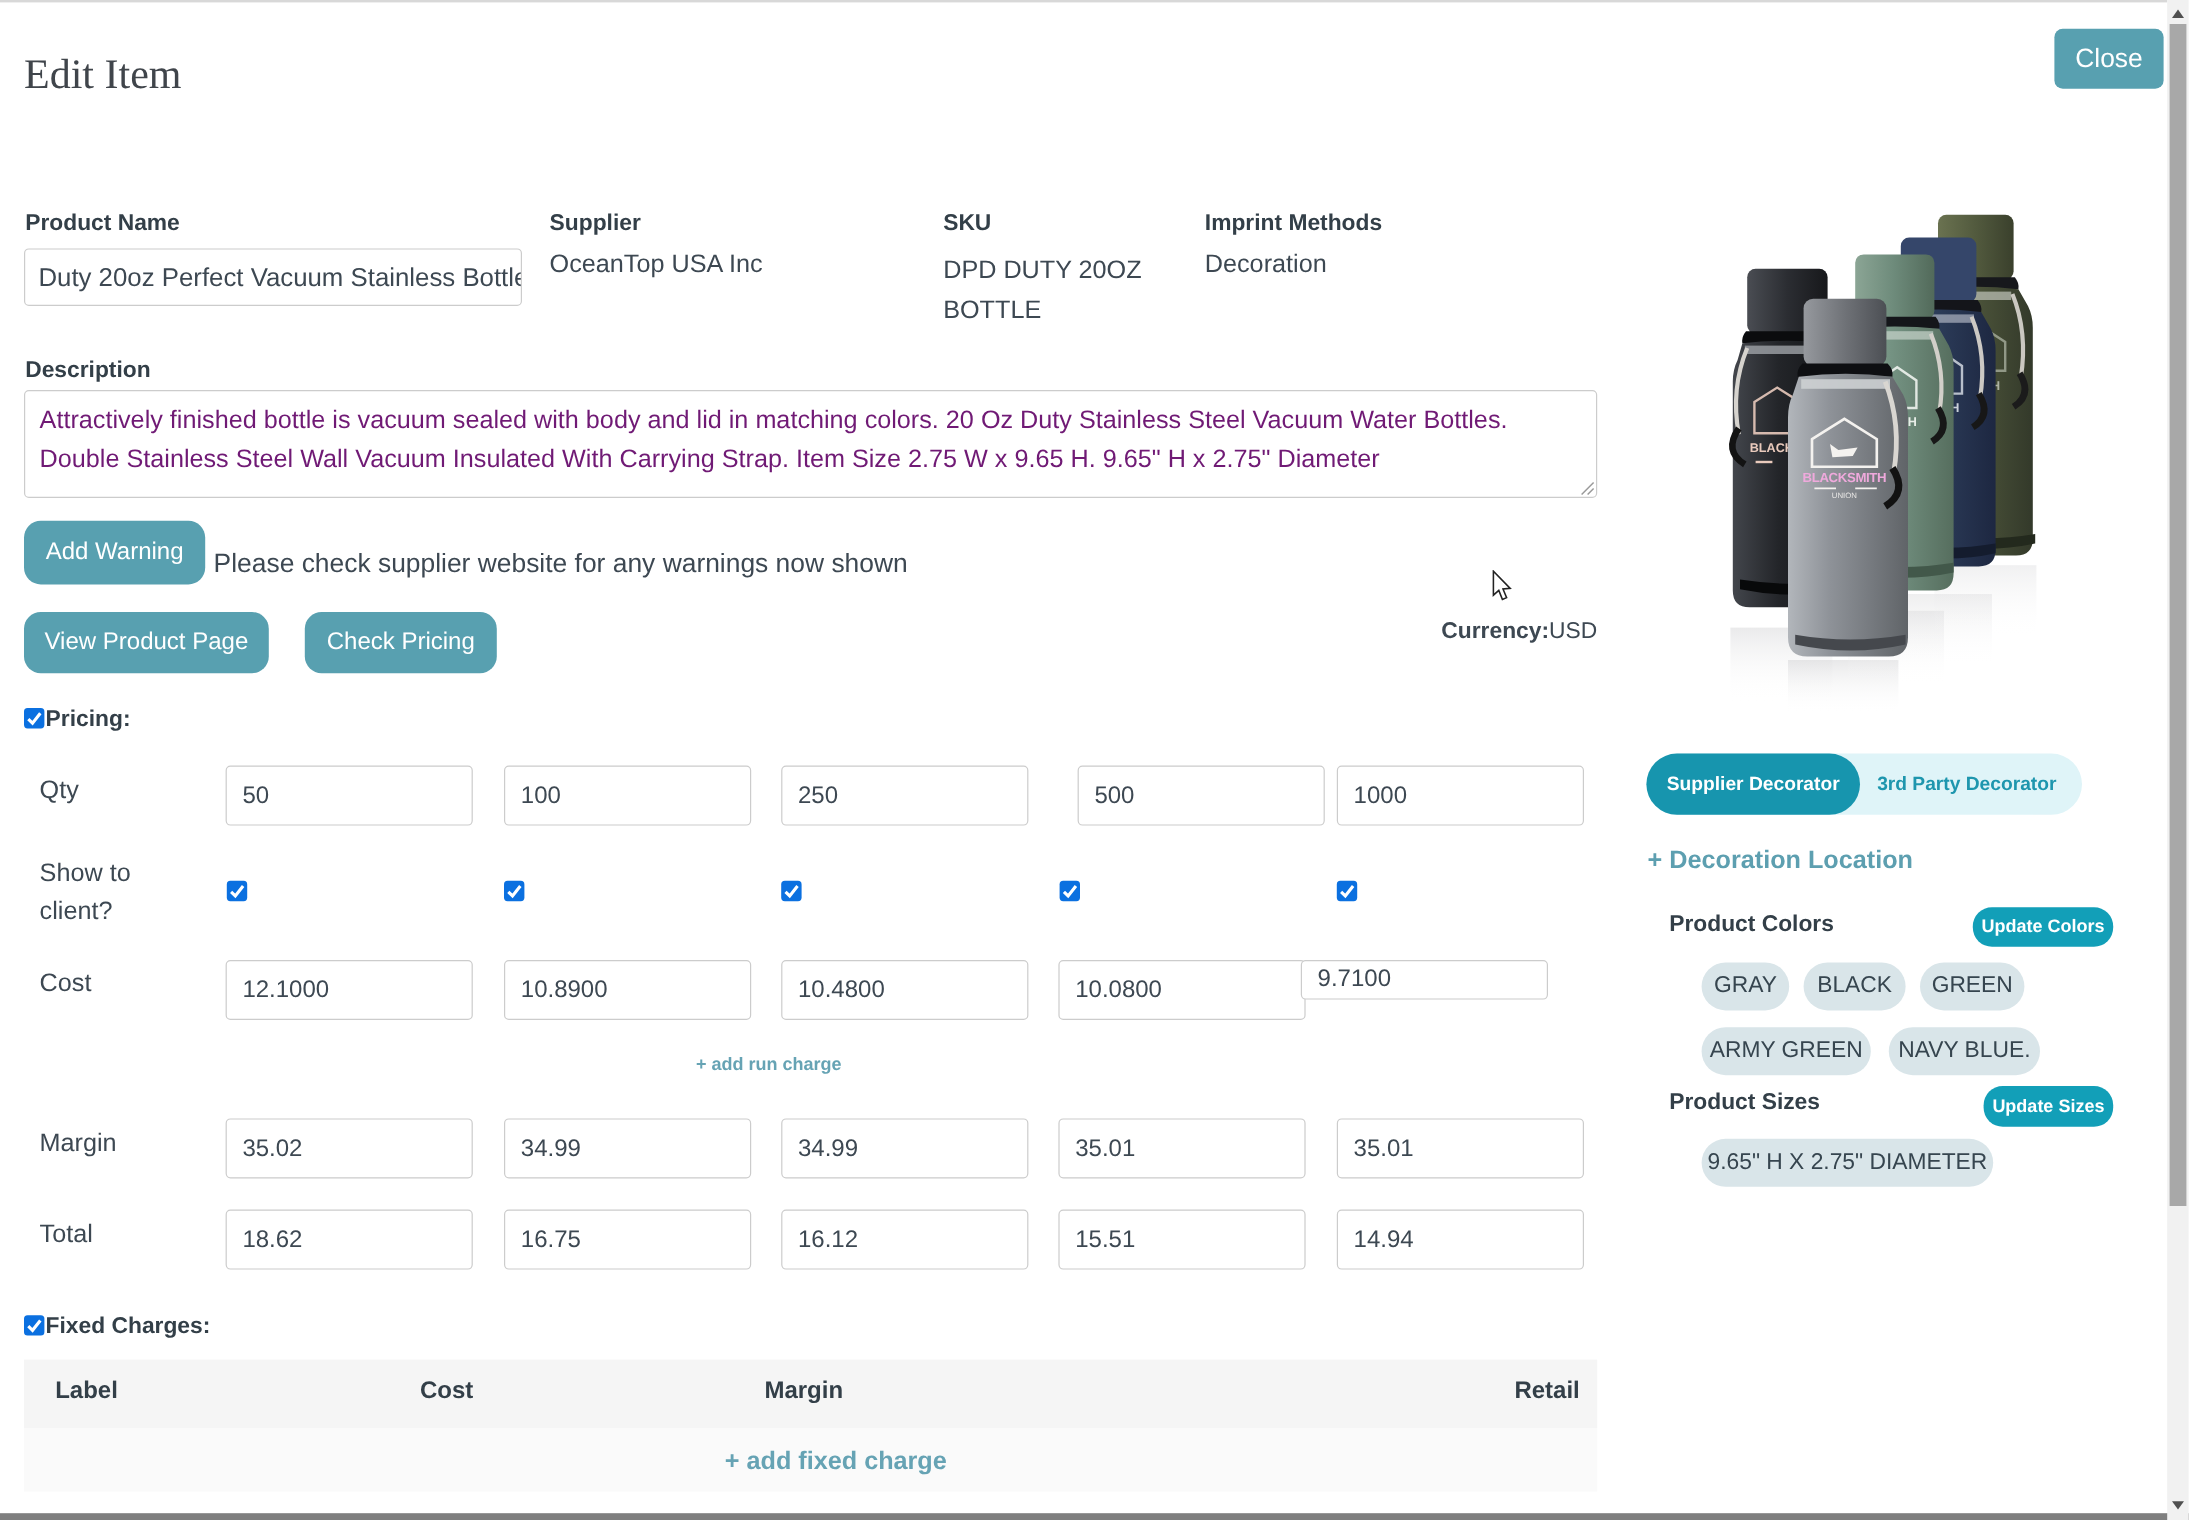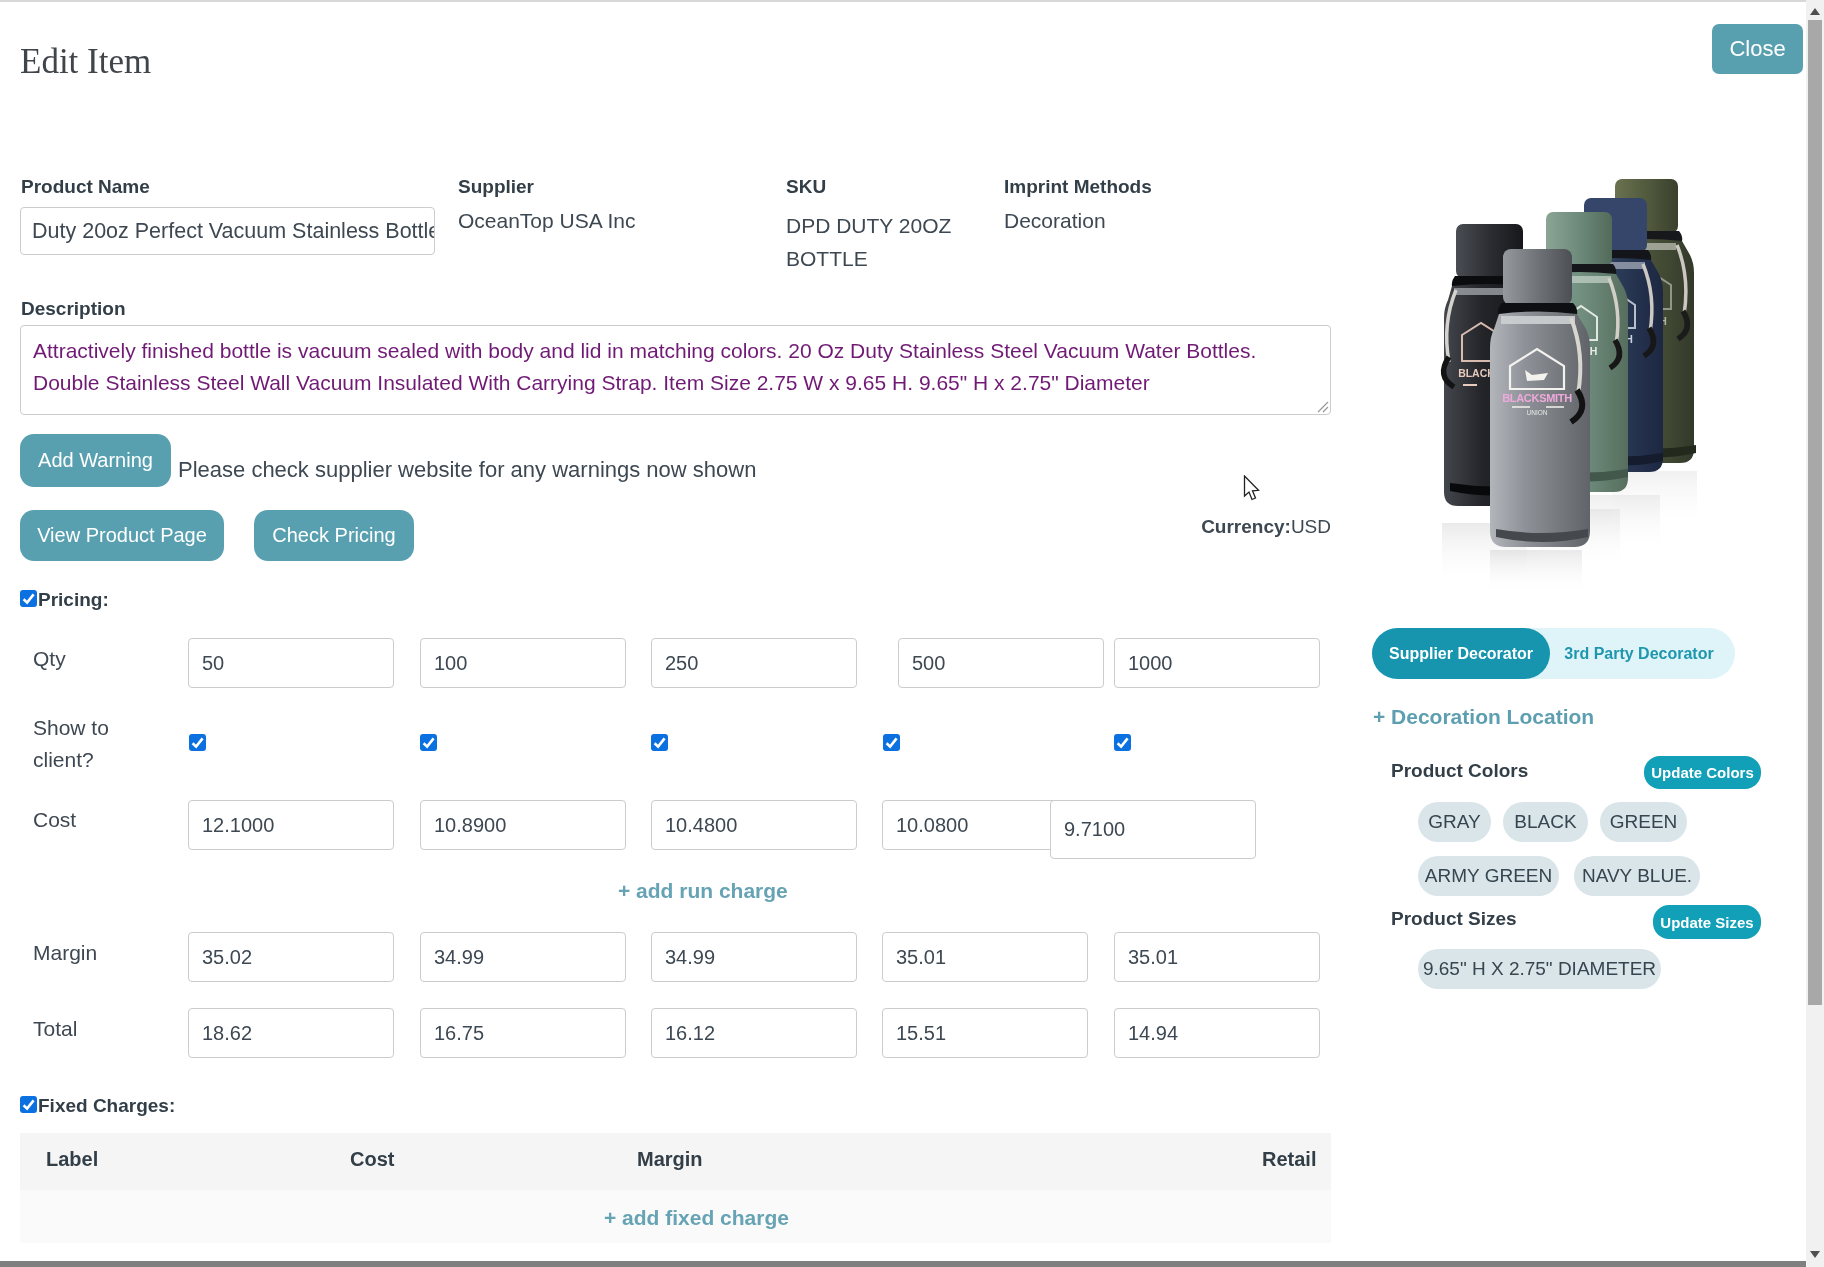--- a/index.html
+++ b/index.html
@@ -93,23 +93,23 @@
     <svg width="15" height="15" viewBox="0 0 15 15">
       <path d="M2.6 8.2 L6.1 11.6 L12.6 3.4" stroke="#fff" stroke-width="2.6" fill="none"></path>
     </svg>
   </div>
 
   <div class="abs val" style="left:33px;top:808px;">Cost</div>
   <div class="inp" style="left:188px;top:800px;width:206px;height:50px;">12.1000</div>
   <div class="inp" style="left:420px;top:800px;width:206px;height:50px;">10.8900</div>
   <div class="inp" style="left:651px;top:800px;width:206px;height:50px;">10.4800</div>
   <div class="inp" style="left:882px;top:800px;width:206px;height:50px;">10.0800</div>
-  <div class="inp" style="left:1050px;top:800px;width:206px;height:59px;">9.7100</div>
-
-  <div class="abs tealink" style="left:618px;top:879px;font-size:21px;">+ add run charge</div>
+  <div class="inp" style="left:1084px;top:800px;width:206px;height:33px;">9.7100</div>
+
+  <div class="abs tealink" style="left:580px;top:879px;font-size:15px;">+ add run charge</div>
 
   <div class="abs val" style="left:33px;top:941px;">Margin</div>
   <div class="inp" style="left:188px;top:932px;width:206px;height:50px;">35.02</div>
   <div class="inp" style="left:420px;top:932px;width:206px;height:50px;">34.99</div>
   <div class="inp" style="left:651px;top:932px;width:206px;height:50px;">34.99</div>
   <div class="inp" style="left:882px;top:932px;width:206px;height:50px;">35.01</div>
   <div class="inp" style="left:1114px;top:932px;width:206px;height:50px;">35.01</div>
 
   <div class="abs val" style="left:33px;top:1017px;">Total</div>
   <div class="inp" style="left:188px;top:1008px;width:206px;height:50px;">18.62</div>

